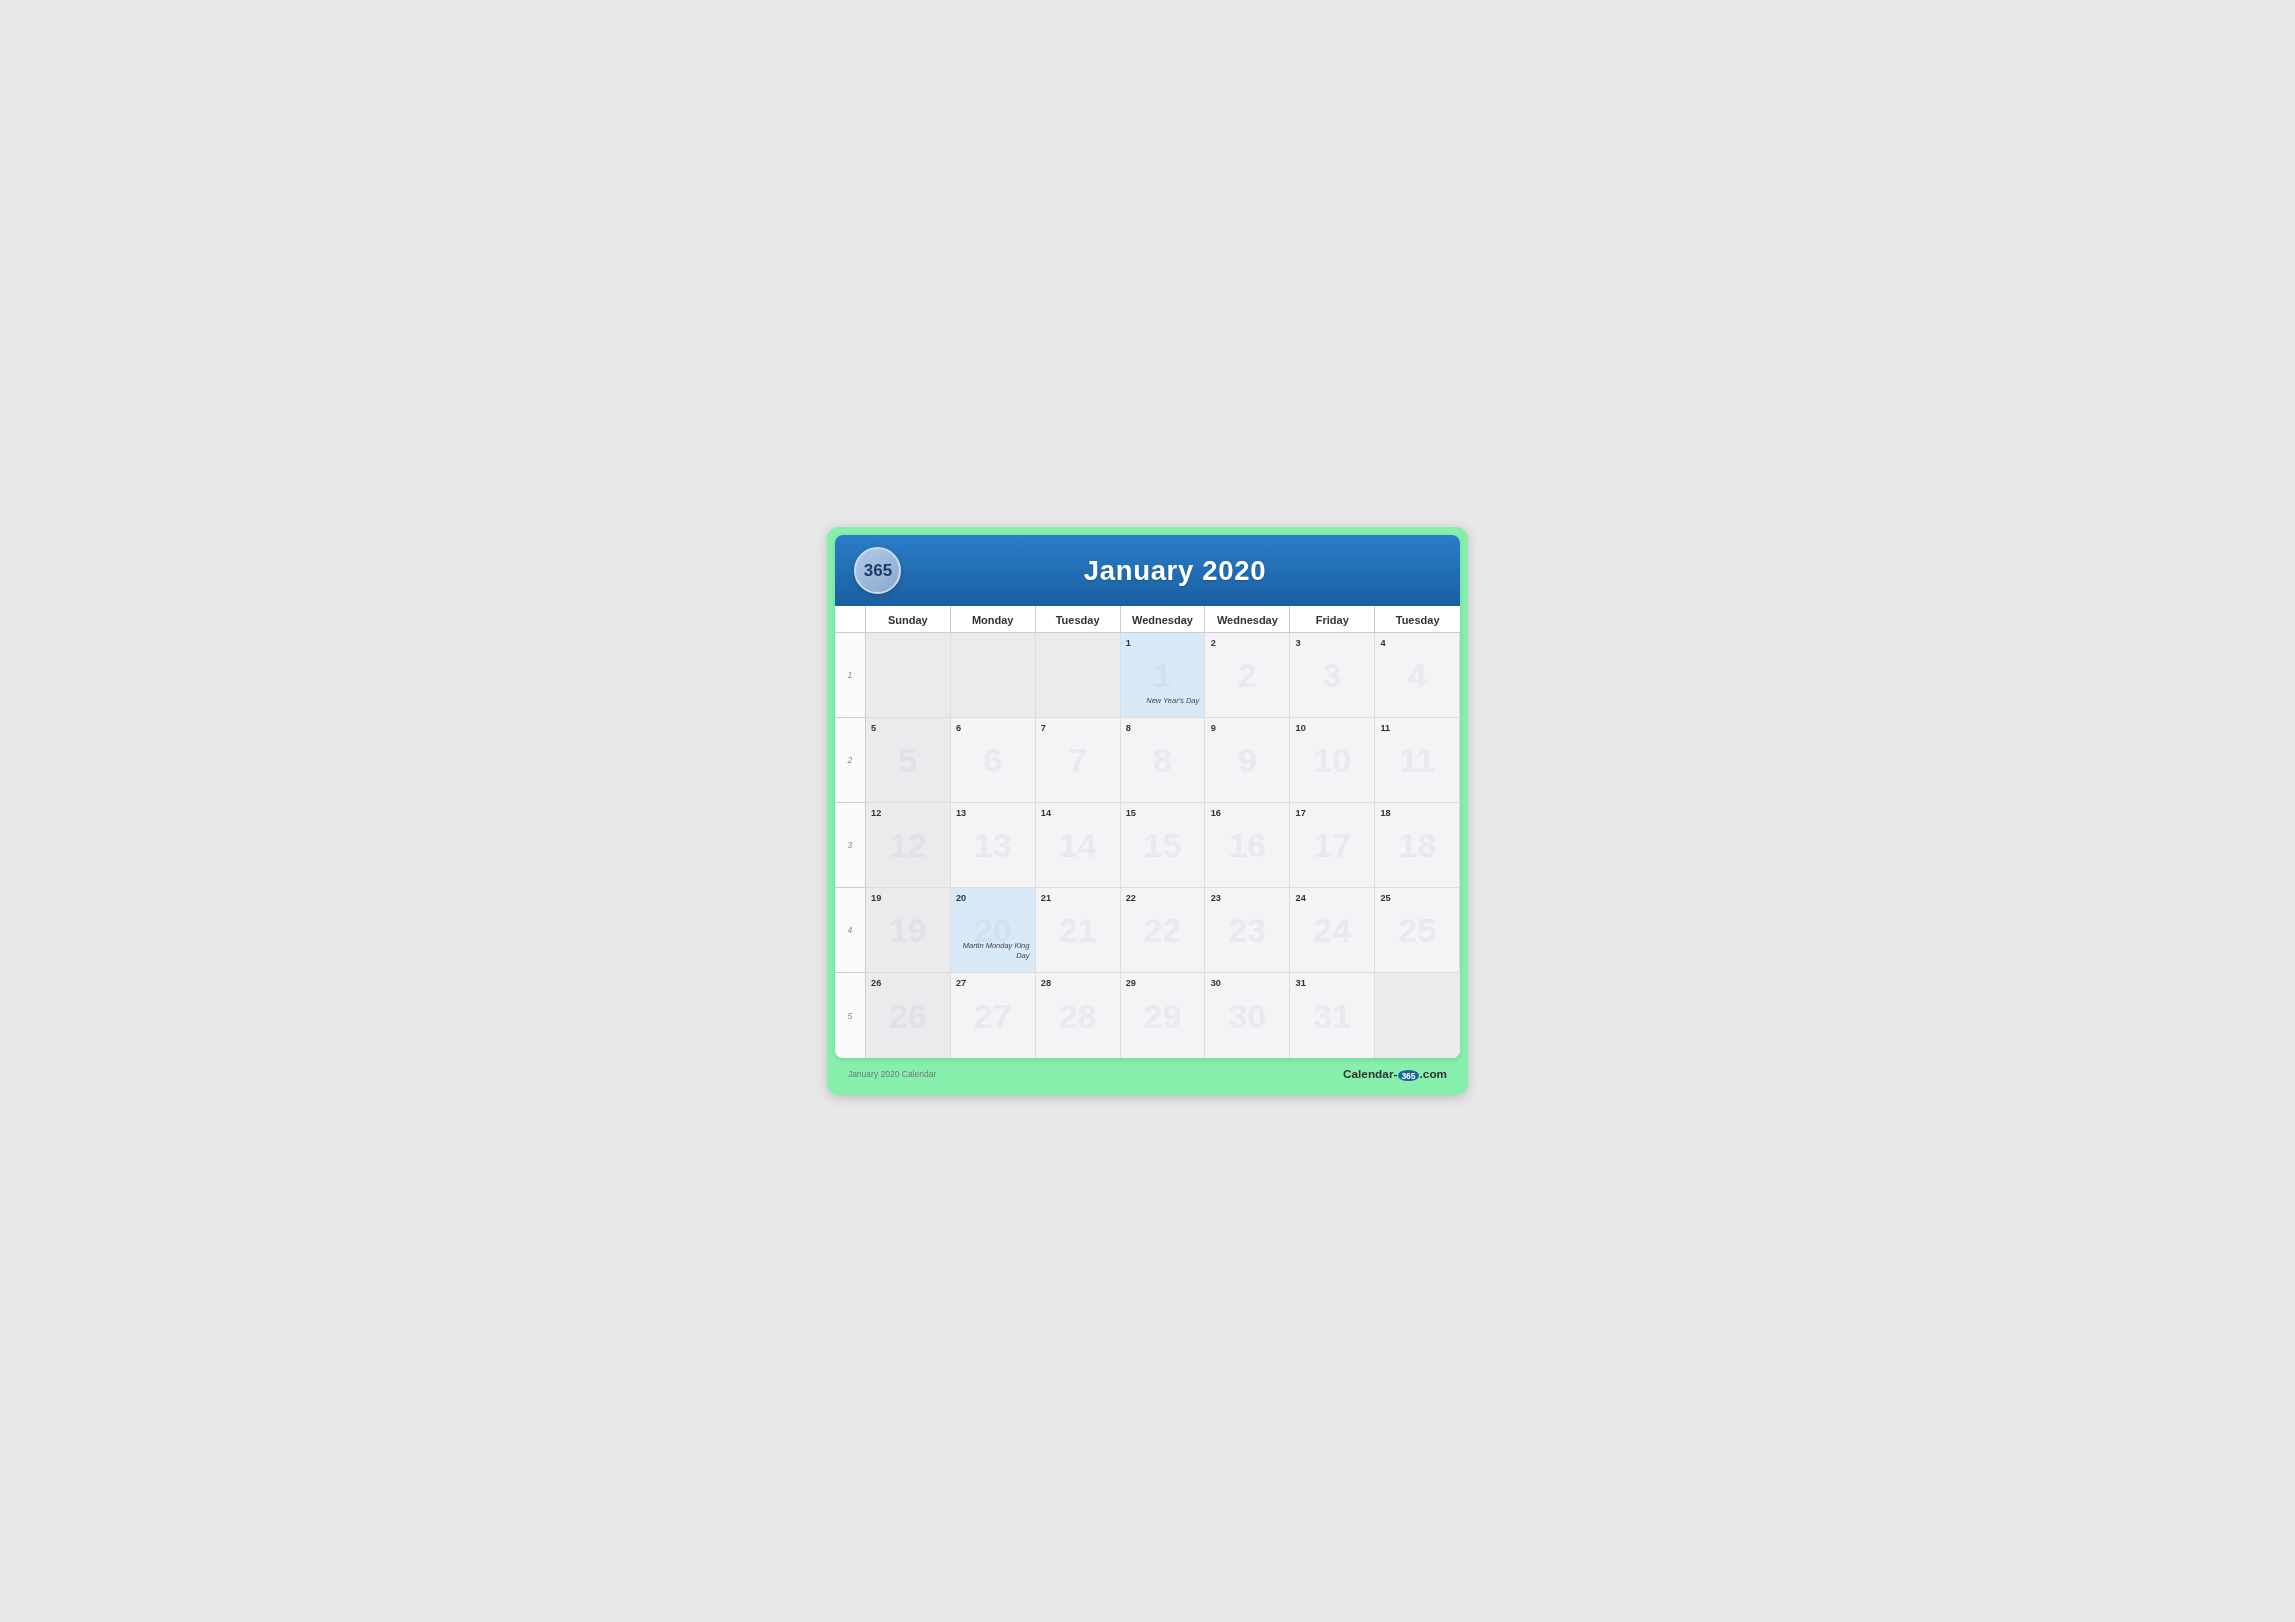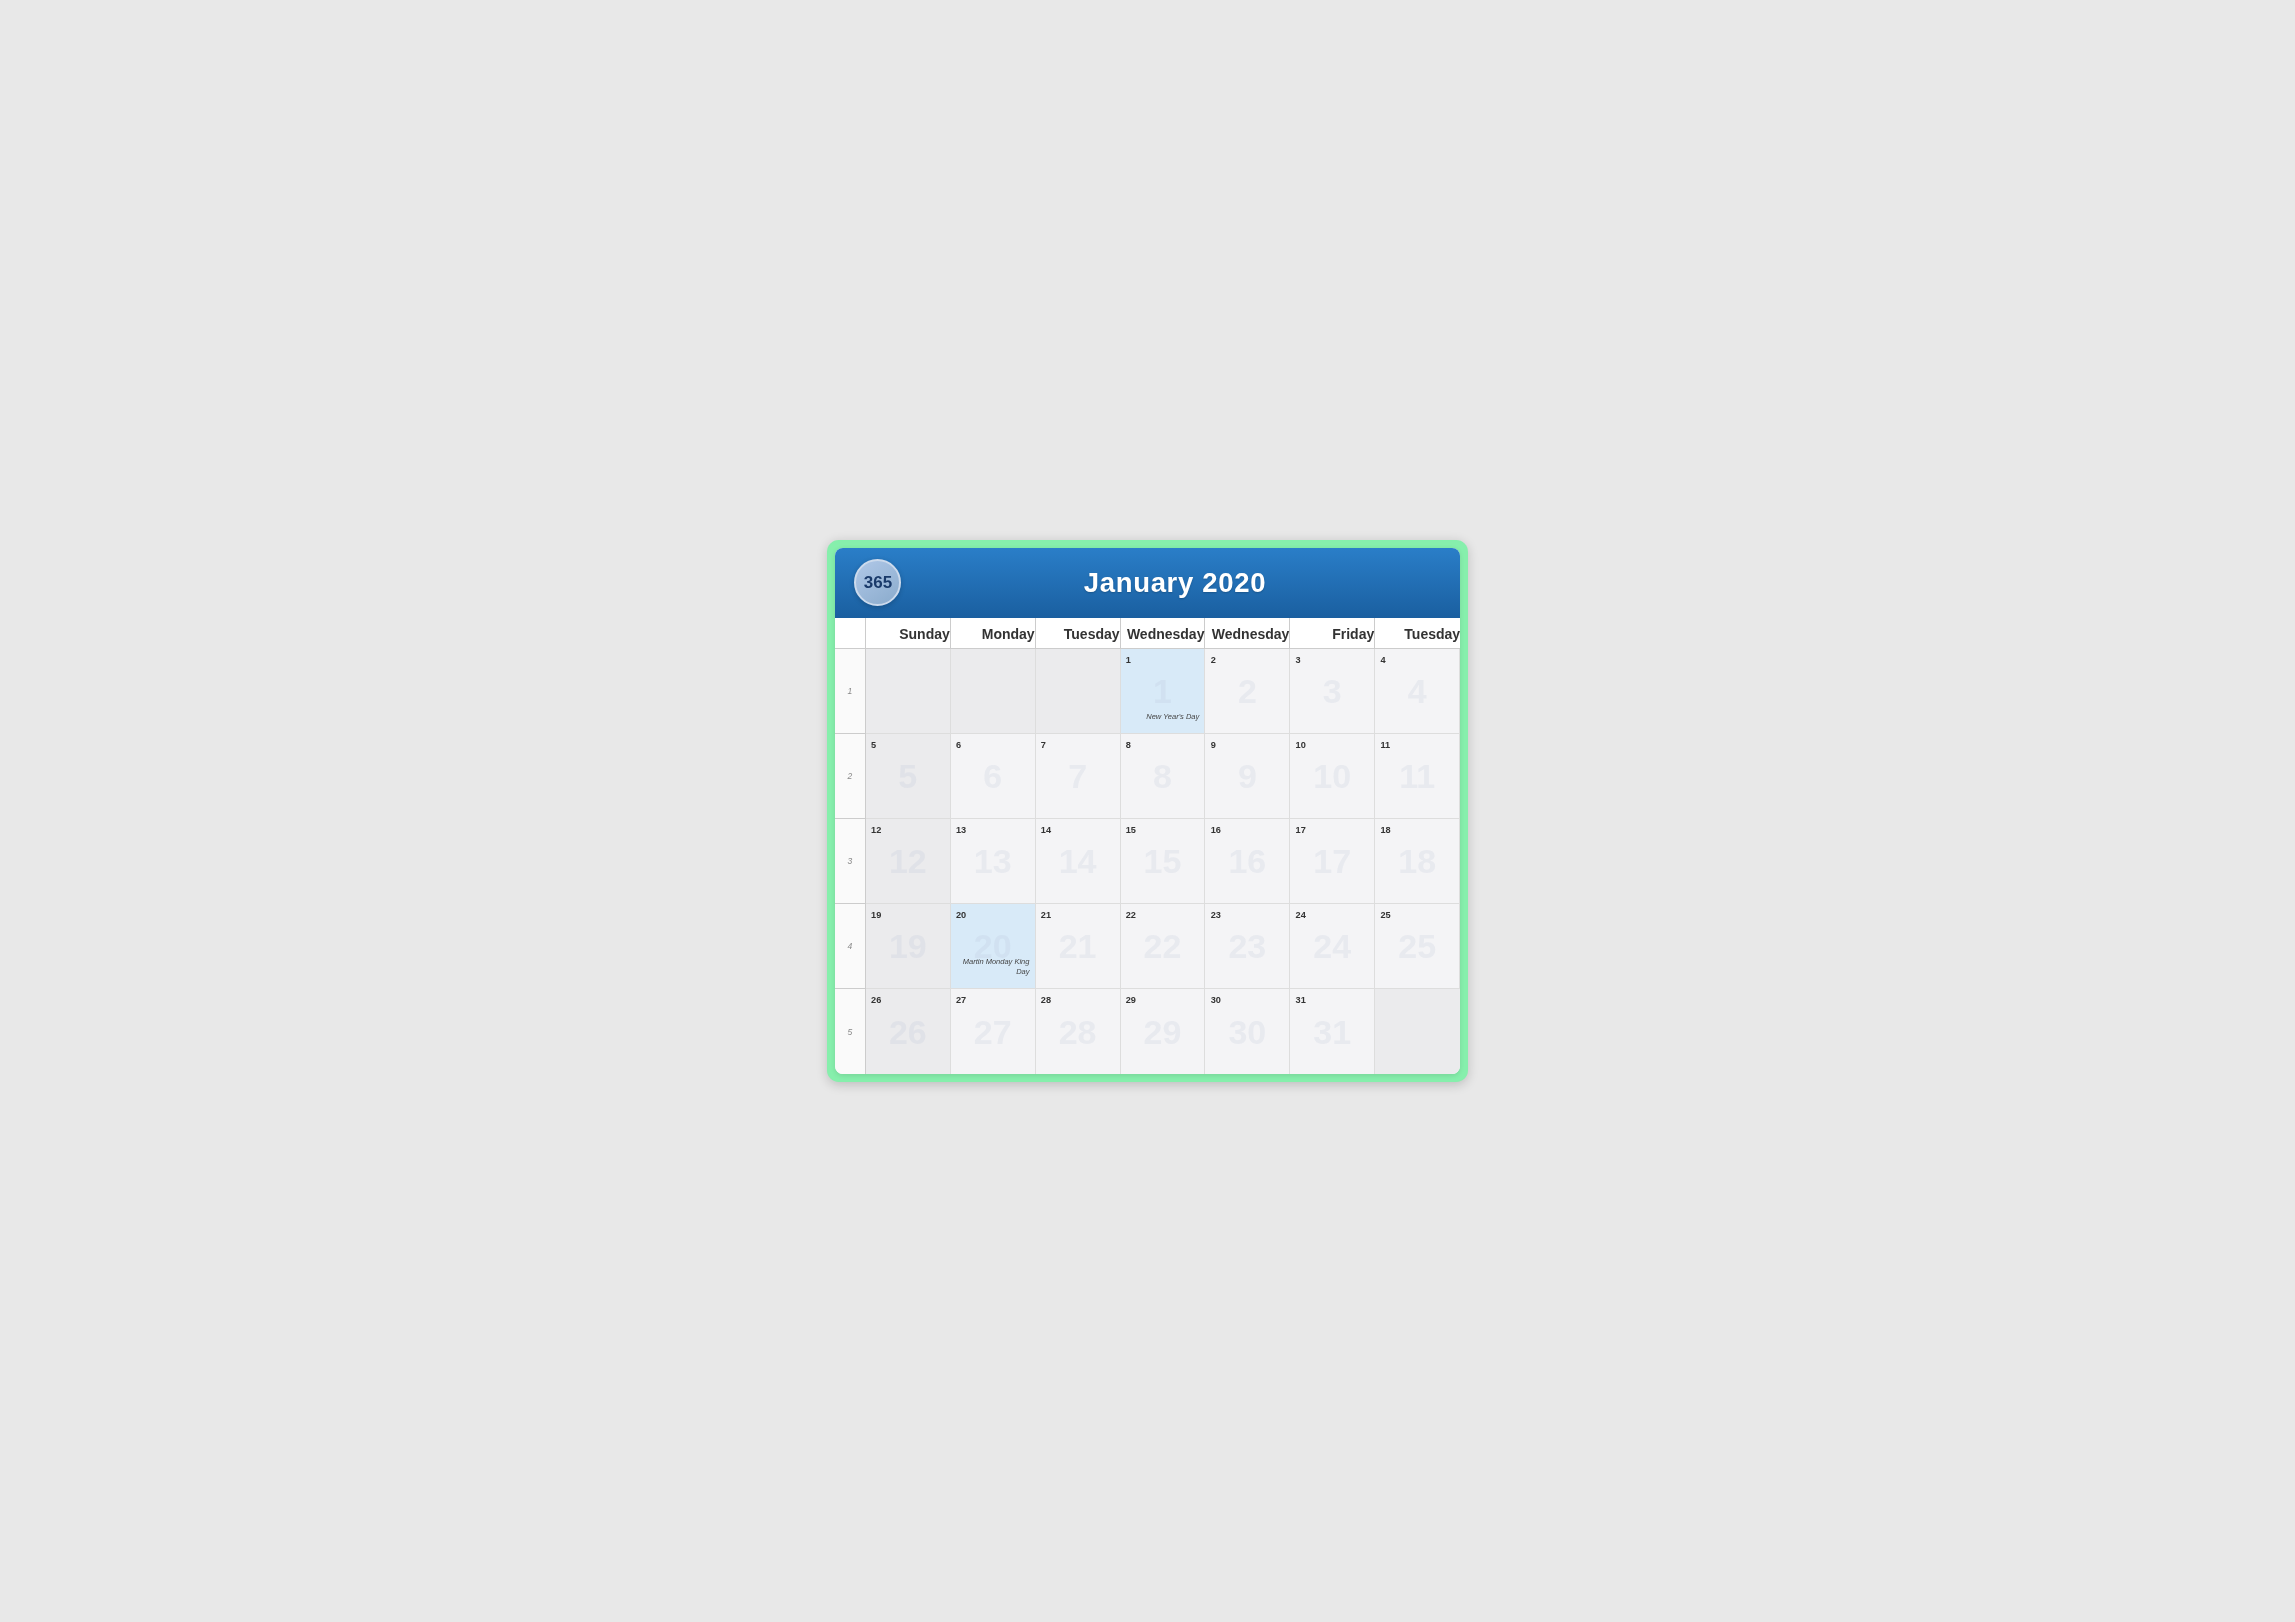--- a/index.html
+++ b/index.html
@@ -64,23 +64,23 @@
     .days-row {
       display: grid;
       grid-template-columns: 31px repeat(7, 1fr);
       border-bottom: 0.7px solid #ccc;
       background: #fff;
     }
     .week-num-header {
       border-right: 0.7px solid #ccc;
     }
     .day-header {
-      text-align: right;
+      text-align: center;
       padding: 7.9px 0 6.5px;
-      font-size: 14px;
+      font-size: 11px;
       font-weight: bold;
       color: #333;
       border-right: 0.7px solid #ccc;
     }
     .day-header:last-child {
       border-right: none;
     }
     
     .calendar-grid {
       display: grid;
@@ -329,14 +329,20 @@
           <div class="watermark">30</div>
         </div>
         <div class="cal-cell last-row-cell" style="border-bottom: none;">
           <span class="date-num">31</span>
           <div class="watermark">31</div>
         </div>
         <div class="cal-cell empty last-row-cell" style="border-bottom: none;"></div>
       </div>
   </div>
 
+  <div class="footer">
+    <div class="footer-left">January 2020 Calendar</div>
+    <div class="footer-brand">
+      <span>Calendar-</span><span class="num">365</span><span class="dot-com">.com</span>
+    </div>
+  </div>
 </div>
 
 
 </body></html>

